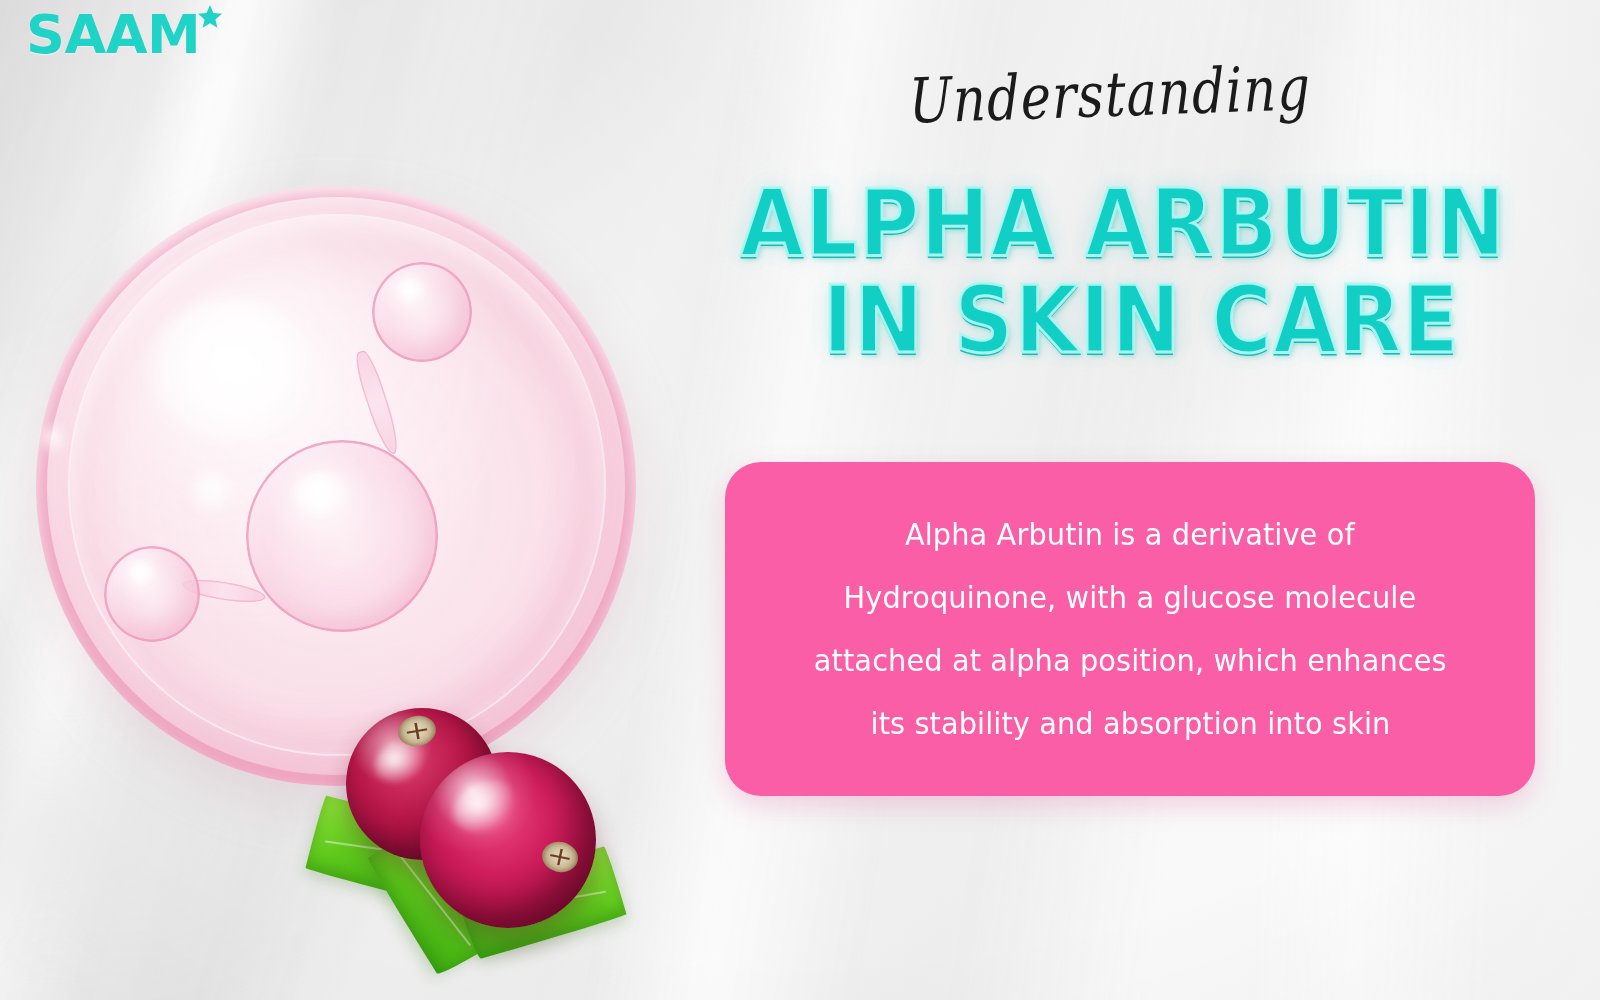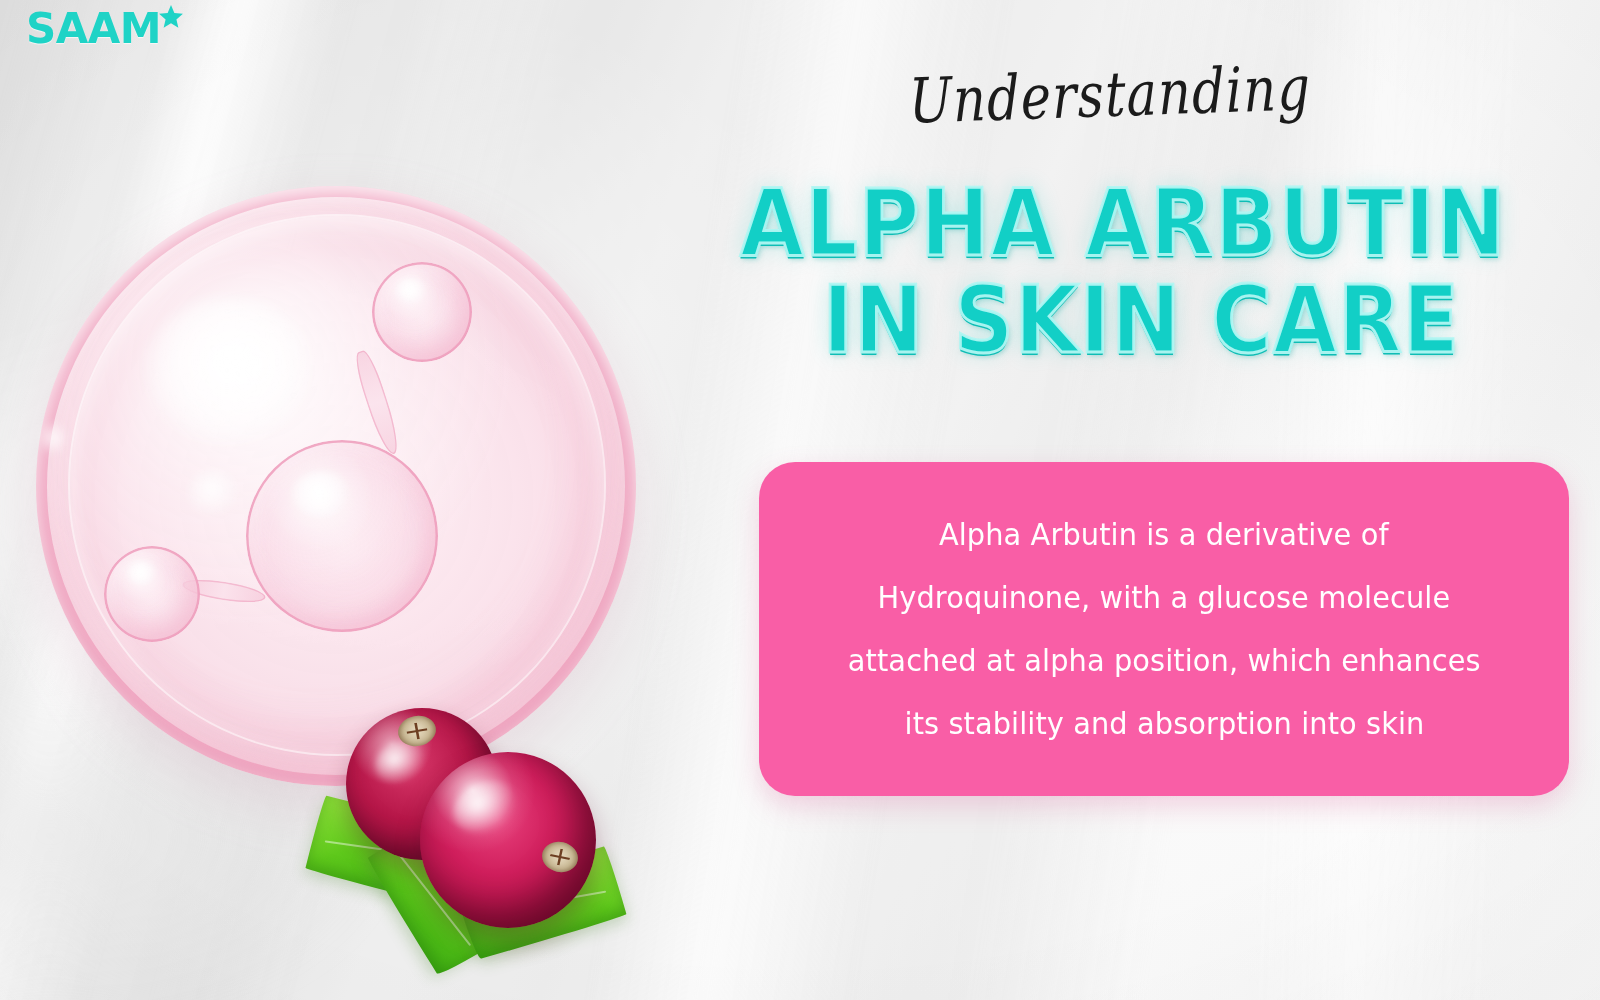--- a/index.html
+++ b/index.html
@@ -64,21 +64,21 @@
   .logo {
     position: absolute;
     left: 26px; top: 8px;
     display: flex;
     align-items: flex-start;
     z-index: 40;
   }
   .logo-word {
     font-family: "DejaVu Sans", sans-serif;
     font-weight: 700;
-    font-size: 42px;
+    font-size: 54px;
     letter-spacing: -0.5px;
     color: #1fd3c6;
     line-height: 1;
     text-shadow: 0 1px 1px rgba(255,255,255,.7);
   }
   .logo-star {
     position: relative;
     width: 26px; height: 26px;
     margin-left: -3px;
     margin-top: -4px;
@@ -347,21 +347,20 @@
     width: 810px; height: 334px;
     background: #f95ea6;
     border-radius: 36px;
     box-shadow: 0 10px 26px rgba(220,90,150,0.25);
     display: flex;
     flex-direction: column;
     justify-content: center;
     align-items: center;
     box-sizing: border-box;
     padding: 18px 26px;
-    margin-left: 34px;
   }
   .pb-line {
     font-family: "DejaVu Sans", sans-serif;
     font-weight: 400;
     font-size: 31px;
     line-height: 1;
     color: #ffffff;
     text-align: center;
     white-space: nowrap;
     transform: scaleX(0.93);

